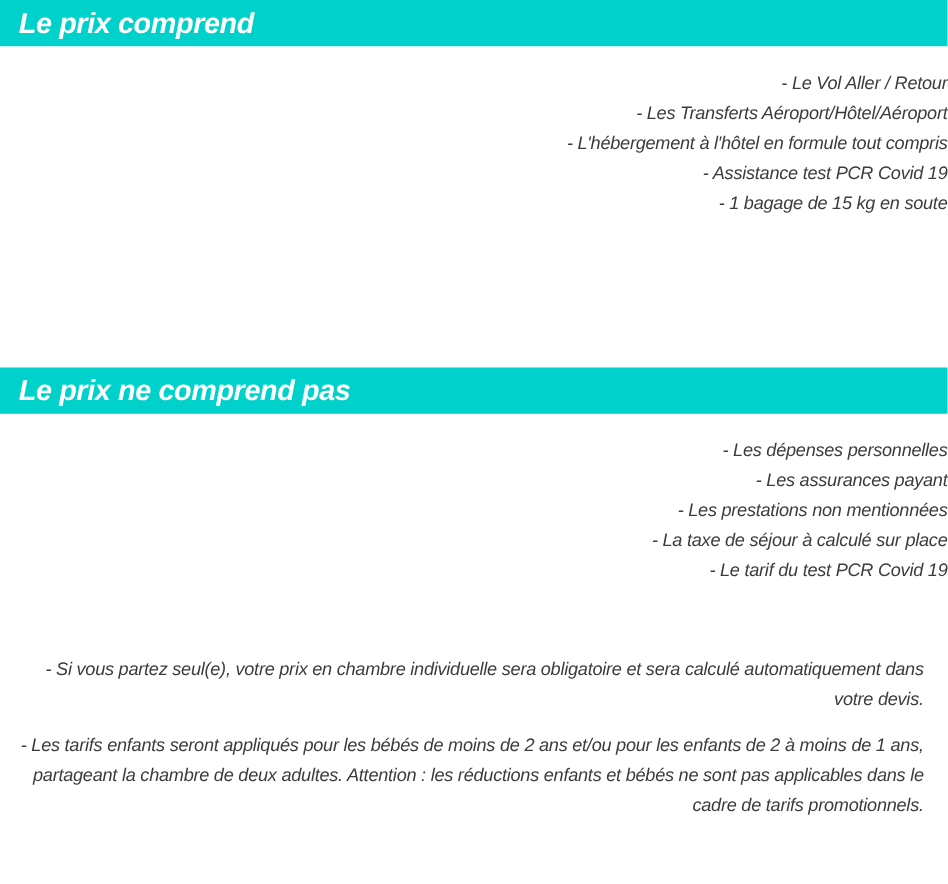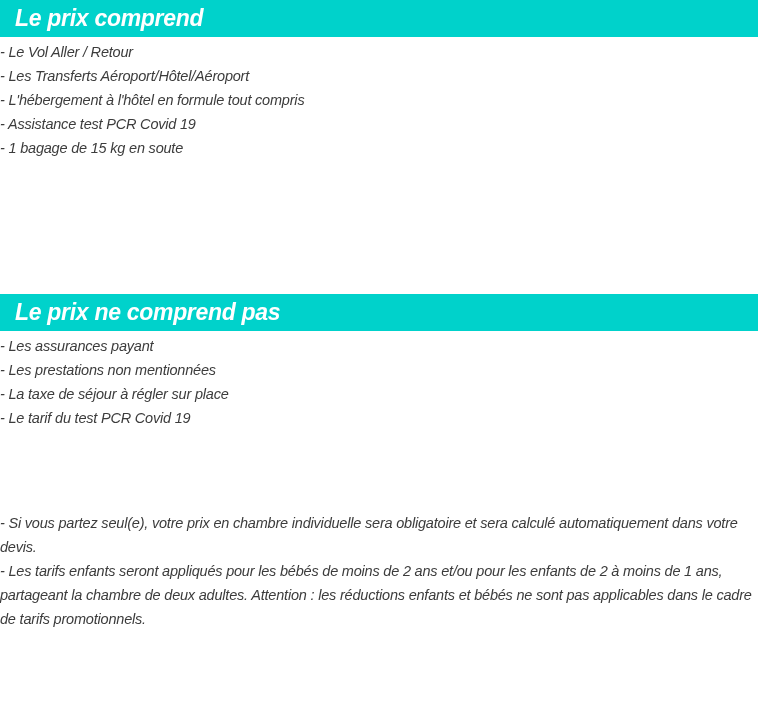--- a/index.html
+++ b/index.html
@@ -5,44 +5,45 @@
     html, body { margin: 0; padding: 0; background: #ffffff; }
     body { width: 758px; height: 707px; overflow: hidden; position: relative;
       font-family: "Liberation Sans", "DejaVu Sans", sans-serif; }
     .section { position: absolute; left: 0; width: 758px; }
     .bar { height: 37px; background: #00d2cb; color: #ffffff; box-sizing: border-box;
       padding-left: 15px; font-style: italic; font-weight: bold; font-size: 23px; line-height: 37px;
       letter-spacing: -0.3px; }
     .list { margin: 0; padding: 0; list-style: none; }
     .list li, .para { font-style: italic; font-size: 14.5px; color: #3c3c3c; line-height: 24px;
       letter-spacing: -0.2px; }
-    .list { padding-top: 3px; }
+    .list { padding-top: 18px; text-align: right; }
     .paras { padding-top: 17px; width: 752px; }
-    .para { margin: 0; }
+    .para { margin: 13px; text-align: right; }
   </style>
 </head>
 <body>
 
 <div class="section" style="top:0px;">
   <div class="bar">Le prix comprend</div>
   <ul class="list">
     <li>- Le Vol Aller / Retour</li>
     <li>- Les Transferts Aéroport/Hôtel/Aéroport</li>
     <li>- L'hébergement à l'hôtel en formule tout compris</li>
     <li>- Assistance test PCR Covid 19</li>
     <li>- 1 bagage de 15 kg en soute</li>
   </ul>
 </div>
 
 <div class="section" style="top:247px;margin-top:47px;">
   <div class="bar">Le prix ne comprend pas</div>
   <ul class="list">
+    <li>- Les dépenses personnelles</li>
     <li>- Les assurances payant</li>
     <li>- Les prestations non mentionnées</li>
-    <li>- La taxe de séjour à régler sur place</li>
+    <li>- La taxe de séjour à calculé sur place</li>
     <li>- Le tarif du test PCR Covid 19</li>
   </ul>
 </div>
 
 <div class="section" style="top:494px;">
   <div class="paras">
     <p class="para">- Si vous partez seul(e), votre prix en chambre individuelle sera obligatoire et sera calculé automatiquement dans votre devis.</p>
     <p class="para">- Les tarifs enfants seront appliqués pour les bébés de moins de 2 ans et/ou pour les enfants de 2 à moins de 1 ans, partageant la chambre de deux adultes. Attention : les réductions enfants et bébés ne sont pas applicables dans le cadre de tarifs promotionnels.</p>
   </div>
 </div>

